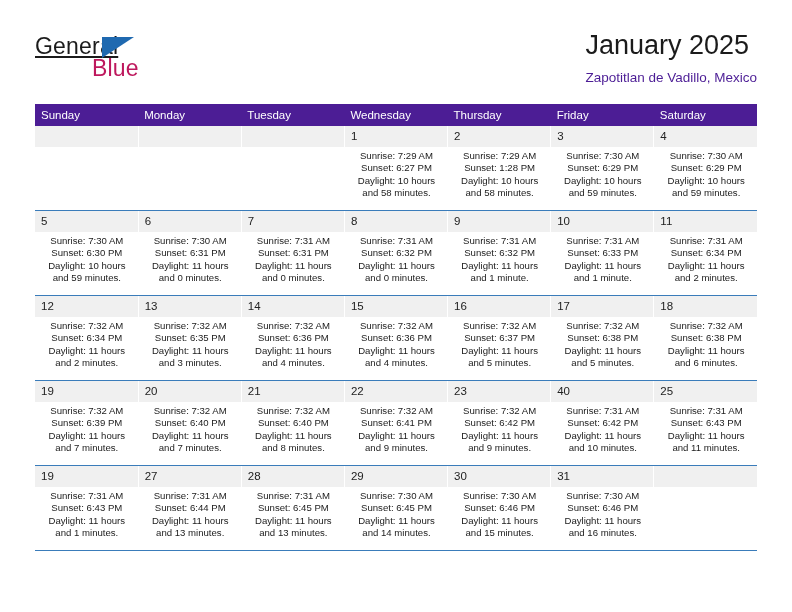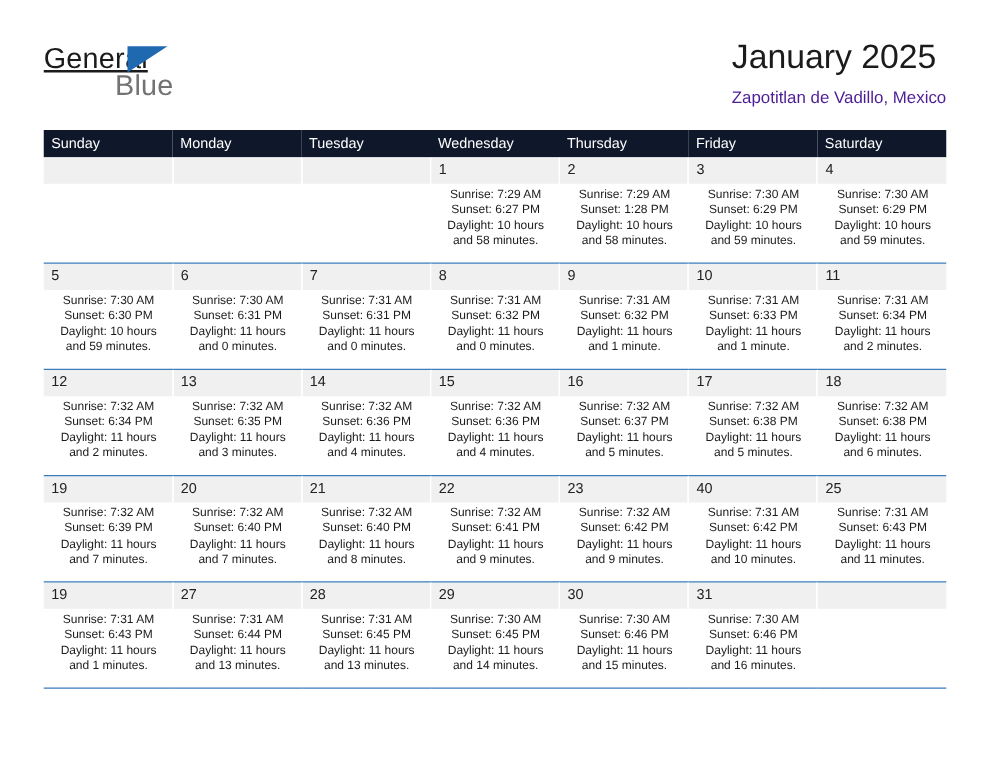--- a/index.html
+++ b/index.html
@@ -53,21 +53,21 @@
     width: 0;
     height: 0;
     border-left: 32px solid #1f69b0;
     border-bottom: 21px solid transparent;
   }
   .brand-blue {
     position: absolute;
     left: 57px;
     top: 22px;
     font-size: 23px;
-    color: #737373;
+    color: #be185d;
     letter-spacing: 0.2px;
   }
 
   .title-block {
     position: absolute;
     right: 0;
     top: 0;
     text-align: left;
   }
   .cal-title {
@@ -87,21 +87,21 @@
   
   .calendar {
     position: absolute;
     left: 35px;
     top: 104px;
     width: 722px;
     border-collapse: collapse;
     table-layout: fixed;
   }
   .calendar th {
-    background: #0f172a;
+    background: #4c1d95;
     color: #ffffff;
     font-weight: normal;
     font-size: 11.5px;
     text-align: left;
     padding: 5px 0 5px 6px;
     height: 12px;
     border: none;
   }
   .calendar td {
     vertical-align: top;

